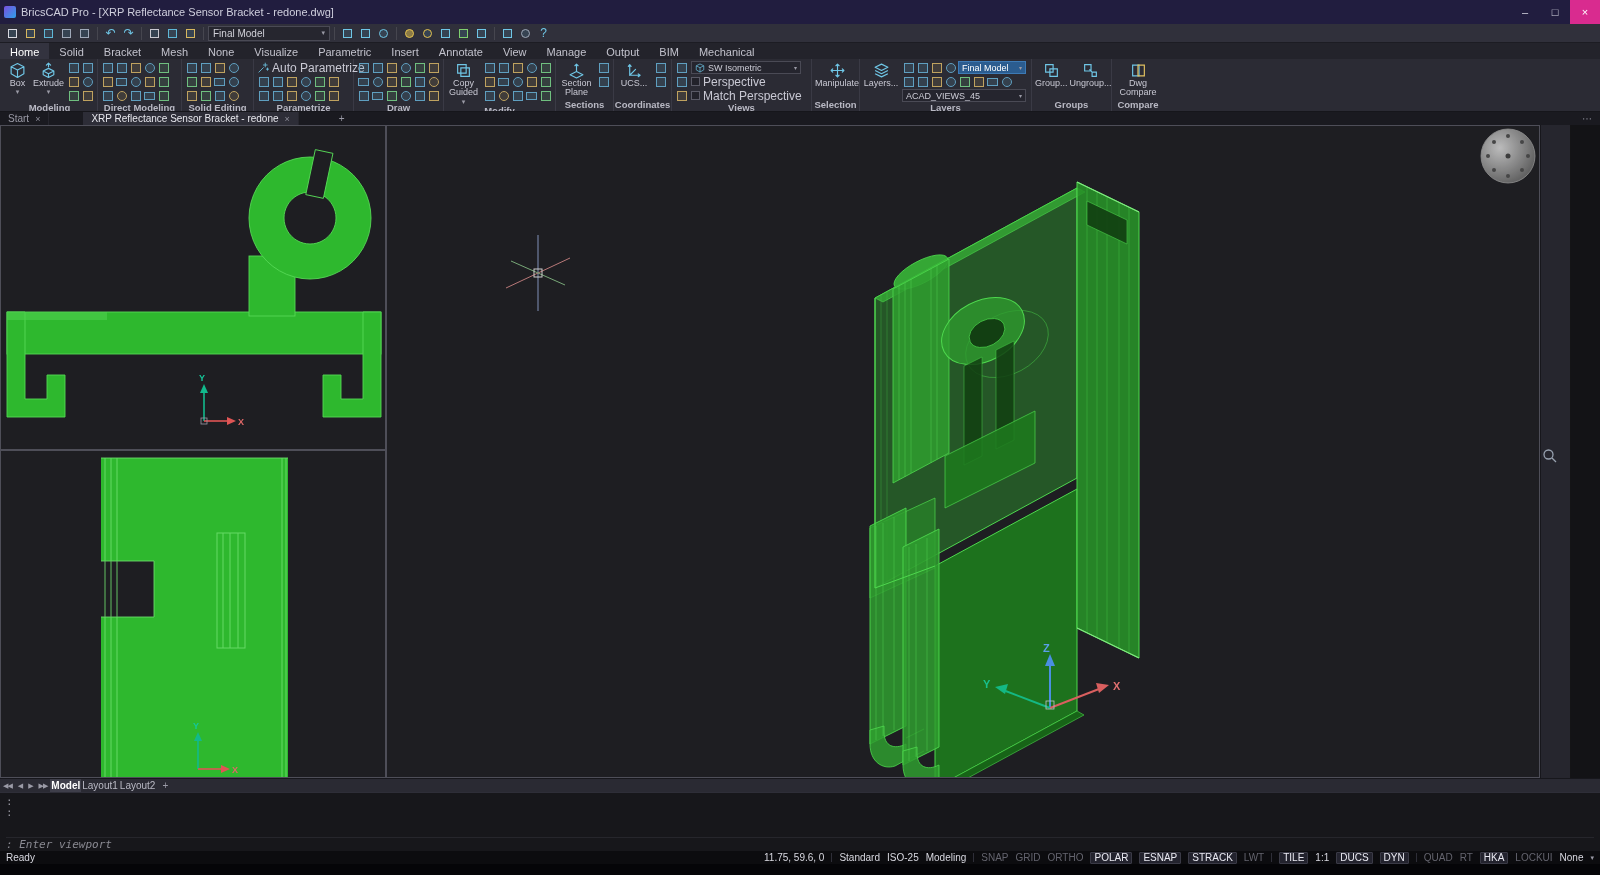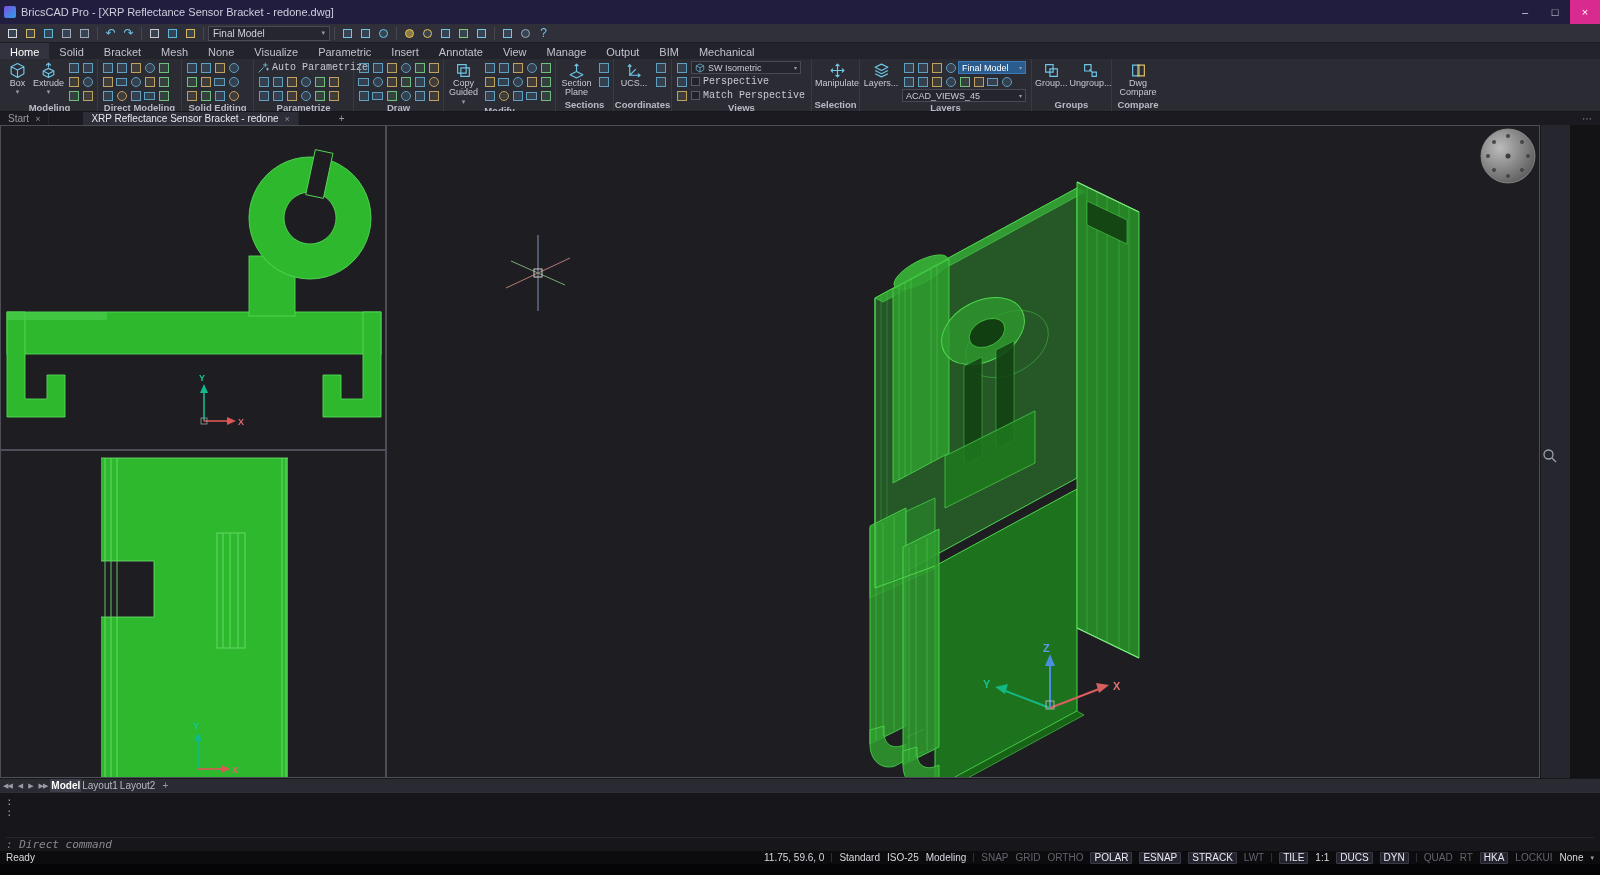--- a/index.html
+++ b/index.html
@@ -35,21 +35,21 @@
   .bbtn svg { width:17px; height:17px; flex:none; }
   .caret { font-size:7px; color:#9a9aa6; line-height:1; }
   .igrid { display:grid; gap:1px; }
   .cell { width:13px; height:13px; display:flex; align-items:center; justify-content:center; }
   .cell::before { content:""; width:8px; height:8px; border:1px solid #5f9fc0; background:rgba(95,159,192,.18); }
   .cell:nth-child(3n)::before { border-color:#bfa25f; background:rgba(191,162,95,.15); }
   .cell:nth-child(4n)::before { border-radius:50%; }
   .cell:nth-child(5n)::before { border-color:#6fbf7f; background:rgba(111,191,127,.15); }
   .cell:nth-child(7n)::before { width:9px; height:6px; }
   .gcol { display:flex; flex-direction:column; gap:1px; }
-  .prow { display:flex; align-items:center; gap:3px; font-size:10px; color:#c9c9d4; white-space:nowrap; height:13px;font-family:Liberation Mono, monospace; }
+  .prow { display:flex; align-items:center; gap:3px; font-size:12px; color:#c9c9d4; white-space:nowrap; height:13px; }
   .vselect, .mini-combo { height:13px; background:#25252e; border:1px solid #4a4a55; font-size:9px;
     display:flex; align-items:center; padding:0 3px; gap:3px; color:#ccccd6; white-space:nowrap; }
   .mini-combo.sel { background:#2b5c8f; border-color:#3d7ab5; color:#fff; }
   .mini-combo .cv, .vselect .cv { margin-left:auto; font-size:6px; color:#9a9aa6; }
   .chk { width:9px; height:9px; border:1px solid #5a5a66; background:#22222a; flex:none; }
   
   .doctabs { height:13px; background:#1a1a20; display:flex; align-items:stretch; font-size:10px;gap:34px; }
   .dtab { display:flex; align-items:center; gap:6px; padding:0 8px; color:#9a9aa6; border-right:1px solid #26262e; }
   .dtab.active { background:#2d2d37; color:#e8e8ee; }
   .dtab .x { font-size:9px; color:#8a8a96; }
@@ -730,21 +730,21 @@
   <span class="nav">▶▶</span>
   <span class="ltab active">Model</span>
   <span class="ltab">Layout1</span>
   <span class="ltab">Layout2</span>
   <span class="lplus">+</span>
 </div>
 
 <div class="cmd">
   <div class="cline cmuted">:</div>
   <div class="cline cmuted">:</div>
-  <div class="cprompt">: Direct command</div>
+  <div class="cprompt">: Enter viewport</div>
 </div>
 
 <div class="statusbar">
   <span class="sval">Ready</span>
   <span class="sspace"></span>
   <span class="sval">11.75, 59.6, 0</span>
   <span class="ssep"></span>
   <span class="sval">Standard</span>
   <span class="sval">ISO-25</span>
   <span class="sval">Modeling</span>

